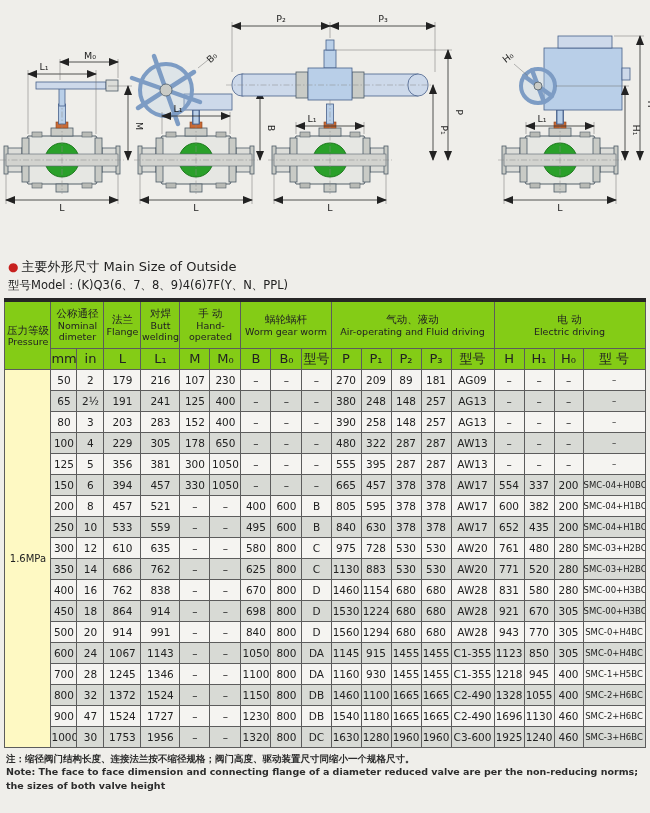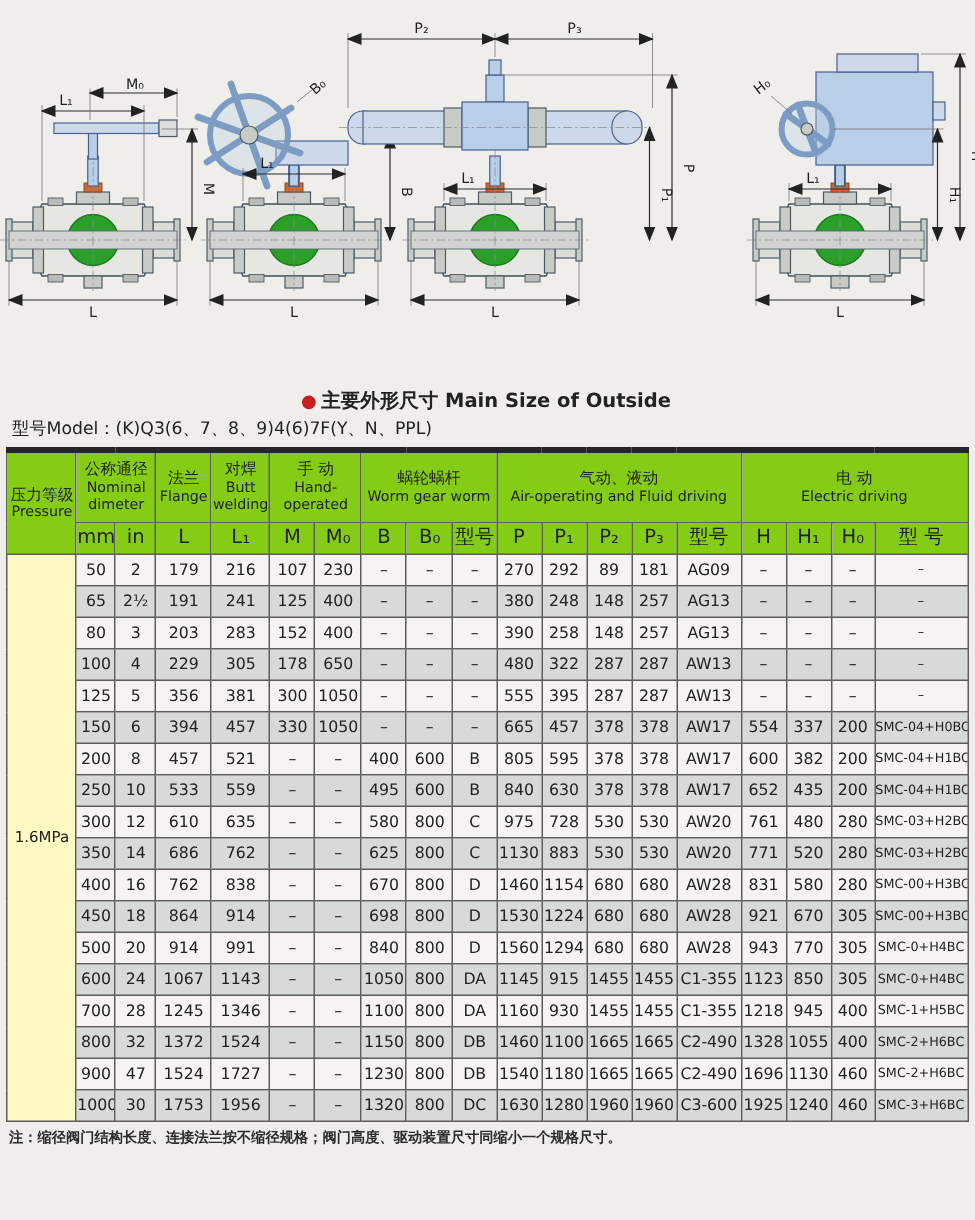--- a/index.html
+++ b/index.html
@@ -20,21 +20,21 @@
   .blue{fill:#b9cfe8;stroke:#47608a;stroke-width:.8;}
   .blue2{fill:#cdd9ea;stroke:#47608a;stroke-width:.8;}
   .orange{fill:#c96a35;stroke:#8a431c;stroke-width:.6;}
   .cline{stroke:#8a8a8a;stroke-width:.5;stroke-dasharray:6 2 1.5 2;fill:none;}
   .dim{stroke:#2a2a2a;stroke-width:.8;fill:none;}
   .ext{stroke:#6e6e6e;stroke-width:.5;fill:none;}
   .wheel{fill:rgba(190,208,230,.35);stroke:#7d9cc4;stroke-width:4;}
   .spoke{stroke:#7d9cc4;stroke-width:4.5;stroke-linecap:round;}
   .dlab{font:9.5px "DejaVu Sans",sans-serif;fill:#1e1e1e;}
   
-  .title-row{margin:4px 10px 2px 8px;font-size:13px;font-weight:bold;text-align:center;}
+  .title-row{margin:4px 10px 2px 8px;font-size:13px;font-weight:normal;}
   .bullet{color:#c7201e;margin-right:3px;font-size:12px;}
   .model-line{margin:1px 10px 5px 8px;font-size:11.5px;}
   
   table{border-collapse:collapse;table-layout:fixed;width:640px;margin:0 auto;
         border:1px solid #3a3a3a;border-top:4px solid #262626;background:#f5f4f1;}
   th,td{border:1px solid #5c5c5c;text-align:center;vertical-align:middle;
         padding:0;font-weight:normal;overflow:hidden;white-space:nowrap;}
   thead th{background:#84cc16;font-size:10px;line-height:1.2;white-space:normal;}
   thead tr.grp th{height:46px;}
   thead tr.sub th{height:20px;font-size:13px;}
@@ -282,21 +282,21 @@
         <td>50</td>
         <td>2</td>
         <td>179</td>
         <td>216</td>
         <td>107</td>
         <td>230</td>
         <td>–</td>
         <td>–</td>
         <td>–</td>
         <td>270</td>
-        <td>292</td>
+        <td>209</td>
         <td>89</td>
         <td>181</td>
         <td>AG09</td>
         <td>–</td>
         <td>–</td>
         <td>–</td>
         <td class="elec-model">–</td>
       </tr>
       <tr class="shade">
         <td>65</td>
@@ -637,16 +637,17 @@
         <td>1240</td>
         <td>460</td>
         <td class="elec-model">SMC-3+H6BC</td>
       </tr>
     </tbody>
 </table>
 
 
 <div class="notes">
   <div>注：缩径阀门结构长度、连接法兰按不缩径规格；阀门高度、驱动装置尺寸同缩小一个规格尺寸。</div>
+  <div>Note: The face to face dimension and connecting flange of a diameter reduced valve are per the non-reducing norms; the sizes of both valve height</div>
 </div>
 
 
 
 
 </body></html>

